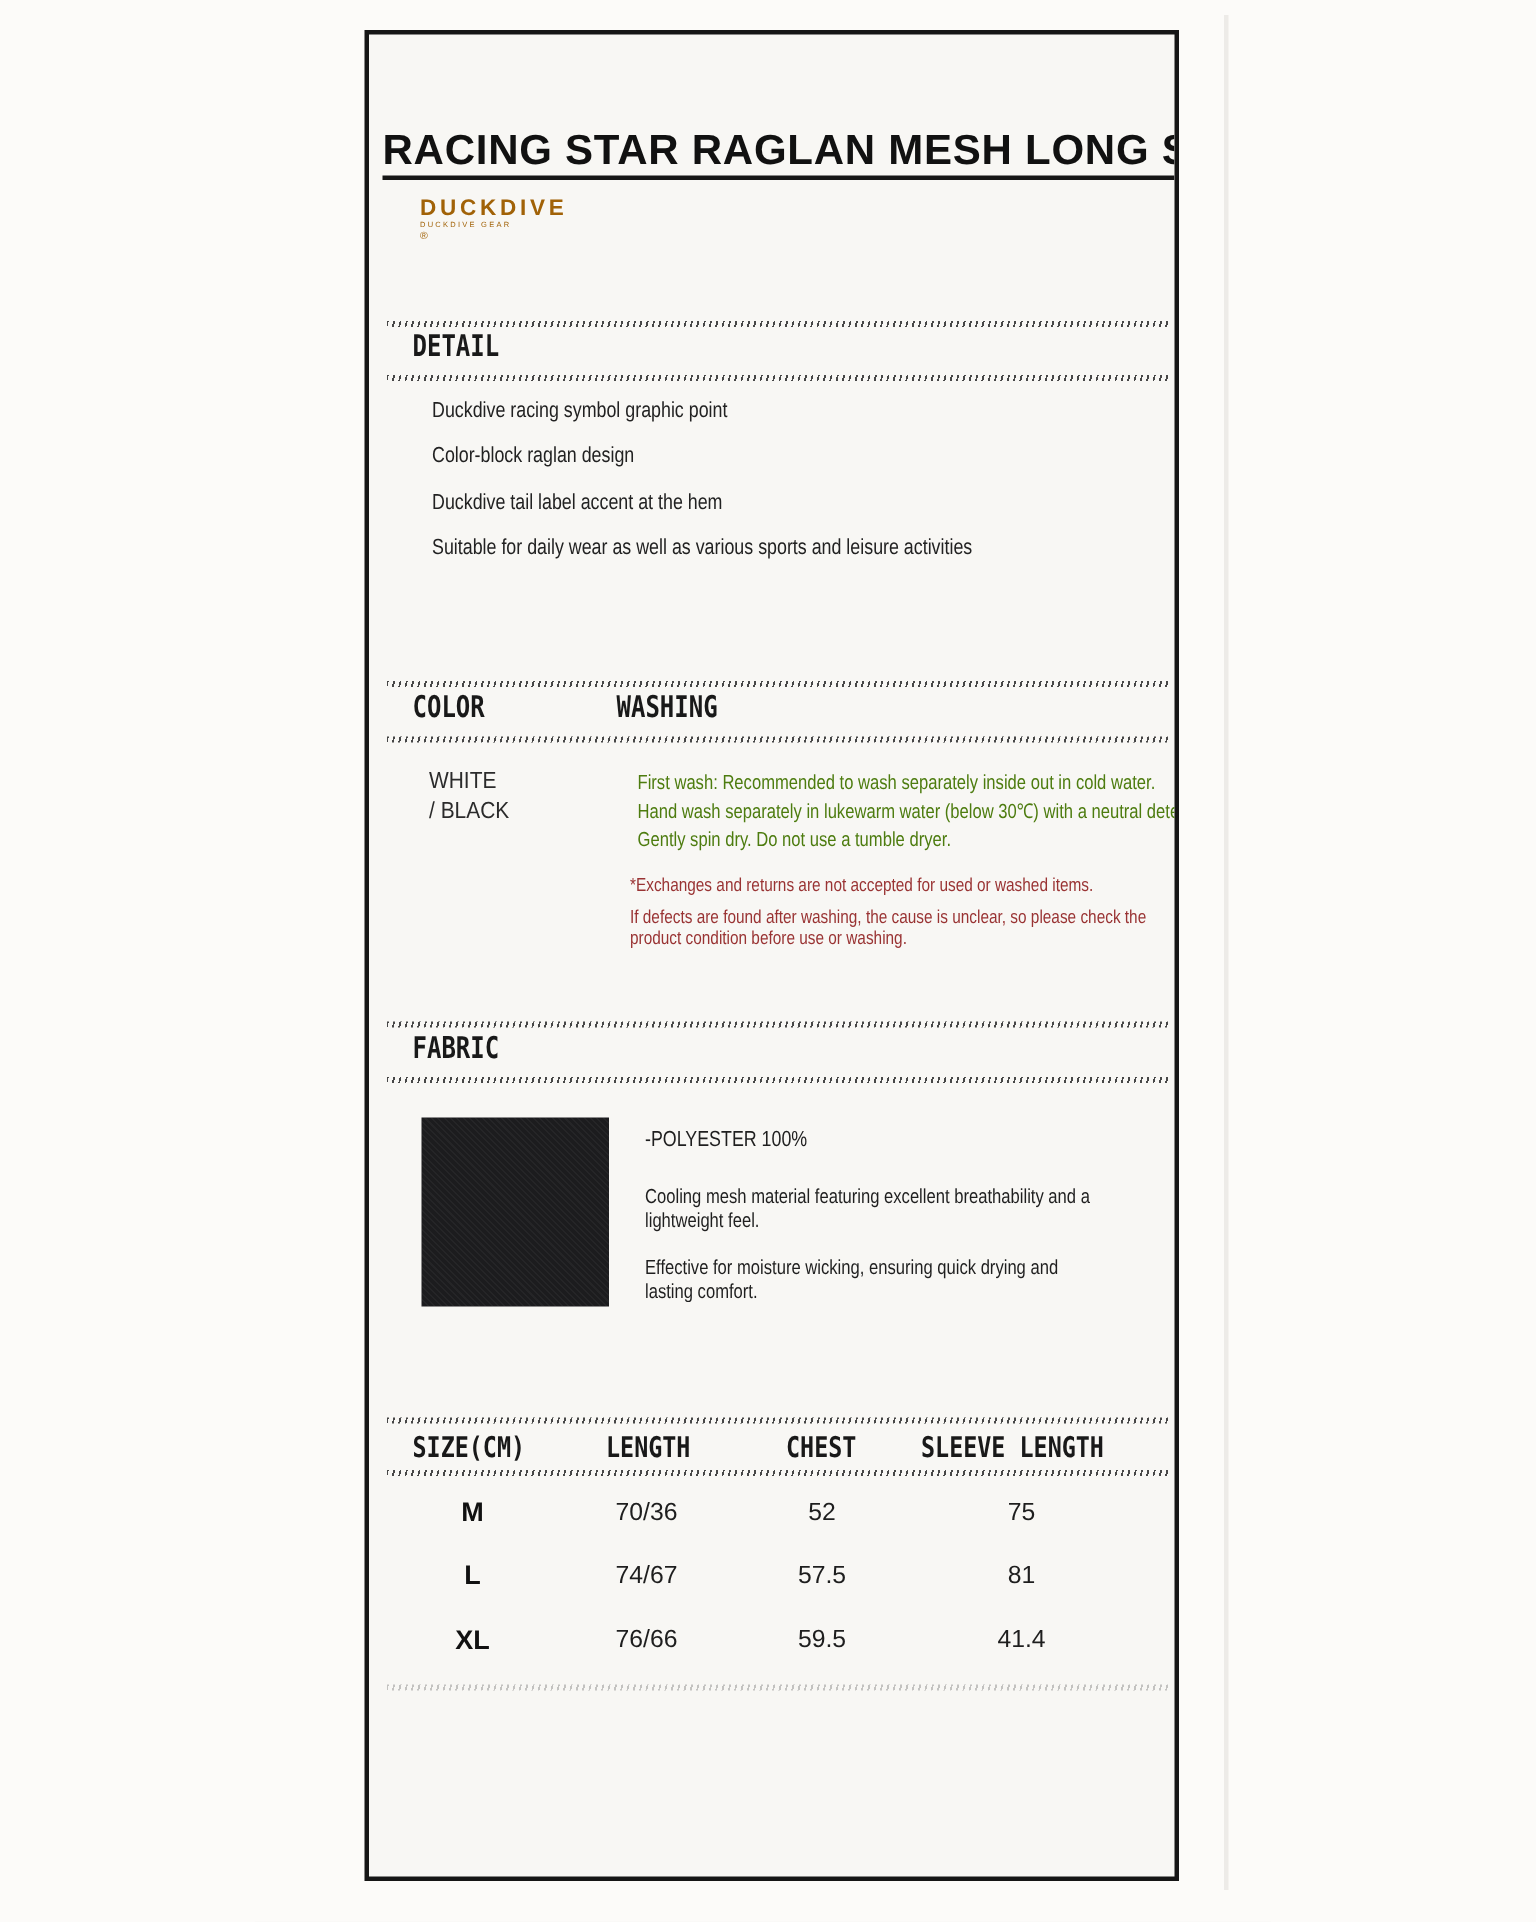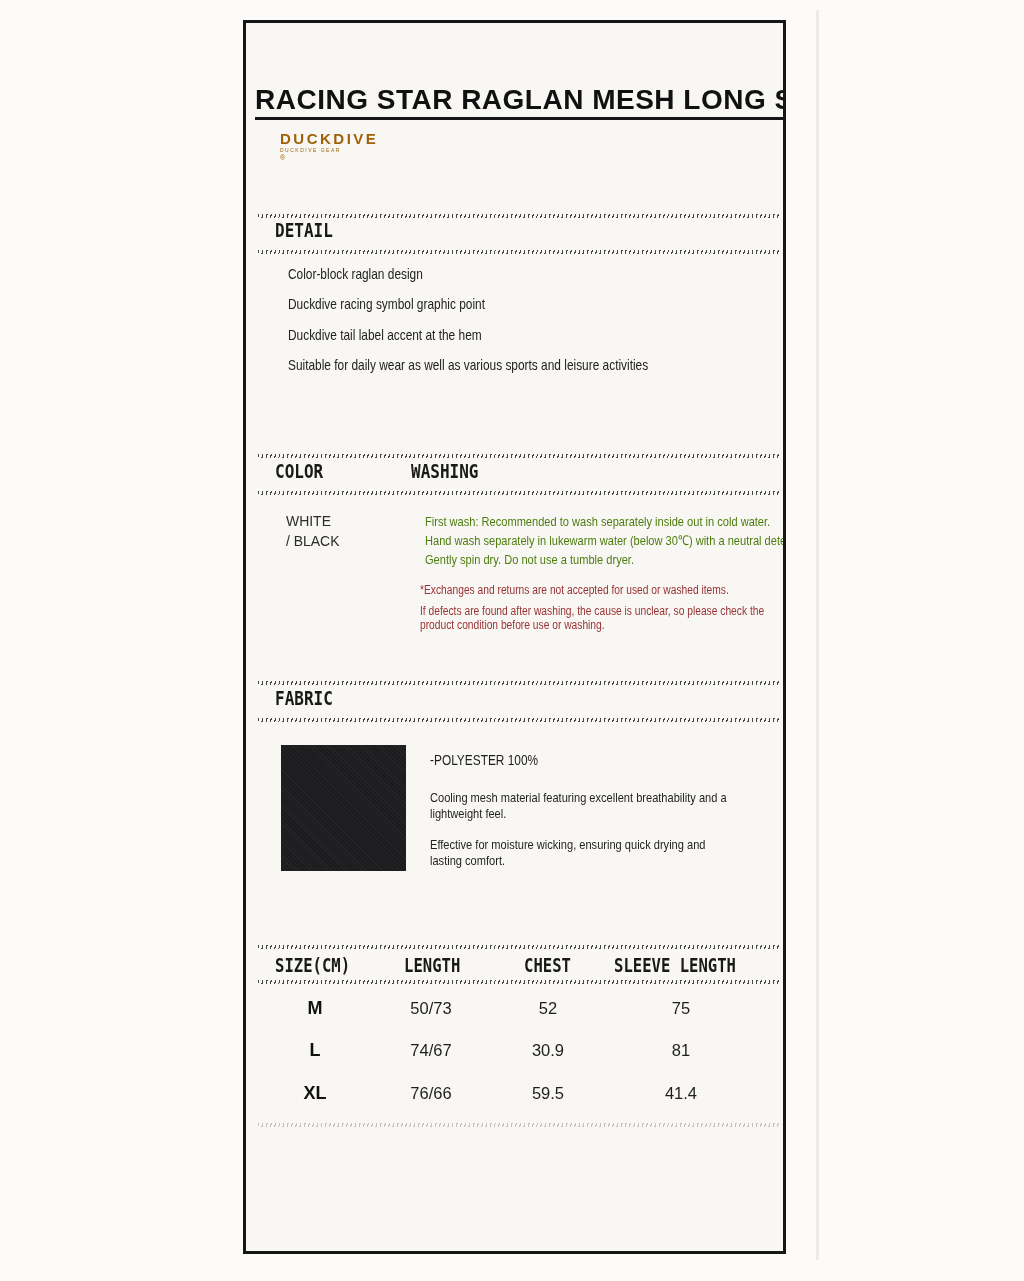--- a/index.html
+++ b/index.html
@@ -81,22 +81,22 @@
     <div class="brand-name">DUCKDIVE</div>
     <div class="brand-tag">DUCKDIVE GEAR</div>
     <div class="brand-r">®</div>
   </div>
 
   <div class="sep" style="top:191px"></div>
   <div class="seclabel" style="top:196px;left:29px">DETAIL</div>
   <div class="sep" style="top:227px"></div>
 
   <div class="detail-list">
+    <div class="detail-item"><span class="cond">Duckdive racing symbol graphic point</span></div>
     <div class="detail-item"><span class="cond">Color-block raglan design</span></div>
-    <div class="detail-item"><span class="cond">Duckdive racing symbol graphic point</span></div>
     <div class="detail-item"><span class="cond">Duckdive tail label accent at the hem</span></div>
     <div class="detail-item"><span class="cond">Suitable for daily wear as well as various sports and leisure activities</span></div>
   </div>
 
   <div class="sep" style="top:431px"></div>
   <div class="seclabel" style="top:437px;left:29px">COLOR</div>
   <div class="seclabel" style="top:437px;left:165px">WASHING</div>
   <div class="sep" style="top:468px"></div>
 
   <div class="color-value">WHITE
@@ -124,28 +124,28 @@
 
   <div class="sep" style="top:922px"></div>
   <div class="th" style="top:932px;left:29px">SIZE(CM)</div>
   <div class="th" style="top:932px;left:158px">LENGTH</div>
   <div class="th" style="top:932px;left:278px">CHEST</div>
   <div class="th" style="top:932px;left:368px">SLEEVE LENGTH</div>
   <div class="sep" style="top:957px"></div>
 
   <div class="size-row" style="top:976px">
     <div class="cell c1">M</div>
-    <div class="cell c2">50/73</div>
+    <div class="cell c2">70/36</div>
     <div class="cell c3">52</div>
     <div class="cell c4">75</div>
   </div>
   <div class="size-row" style="top:1018px">
     <div class="cell c1">L</div>
     <div class="cell c2">74/67</div>
-    <div class="cell c3">30.9</div>
+    <div class="cell c3">57.5</div>
     <div class="cell c4">81</div>
   </div>
   <div class="size-row" style="top:1061px">
     <div class="cell c1">XL</div>
     <div class="cell c2">76/66</div>
     <div class="cell c3">59.5</div>
     <div class="cell c4">41.4</div>
   </div>
 
   <div class="sep faint" style="top:1100px"></div>

